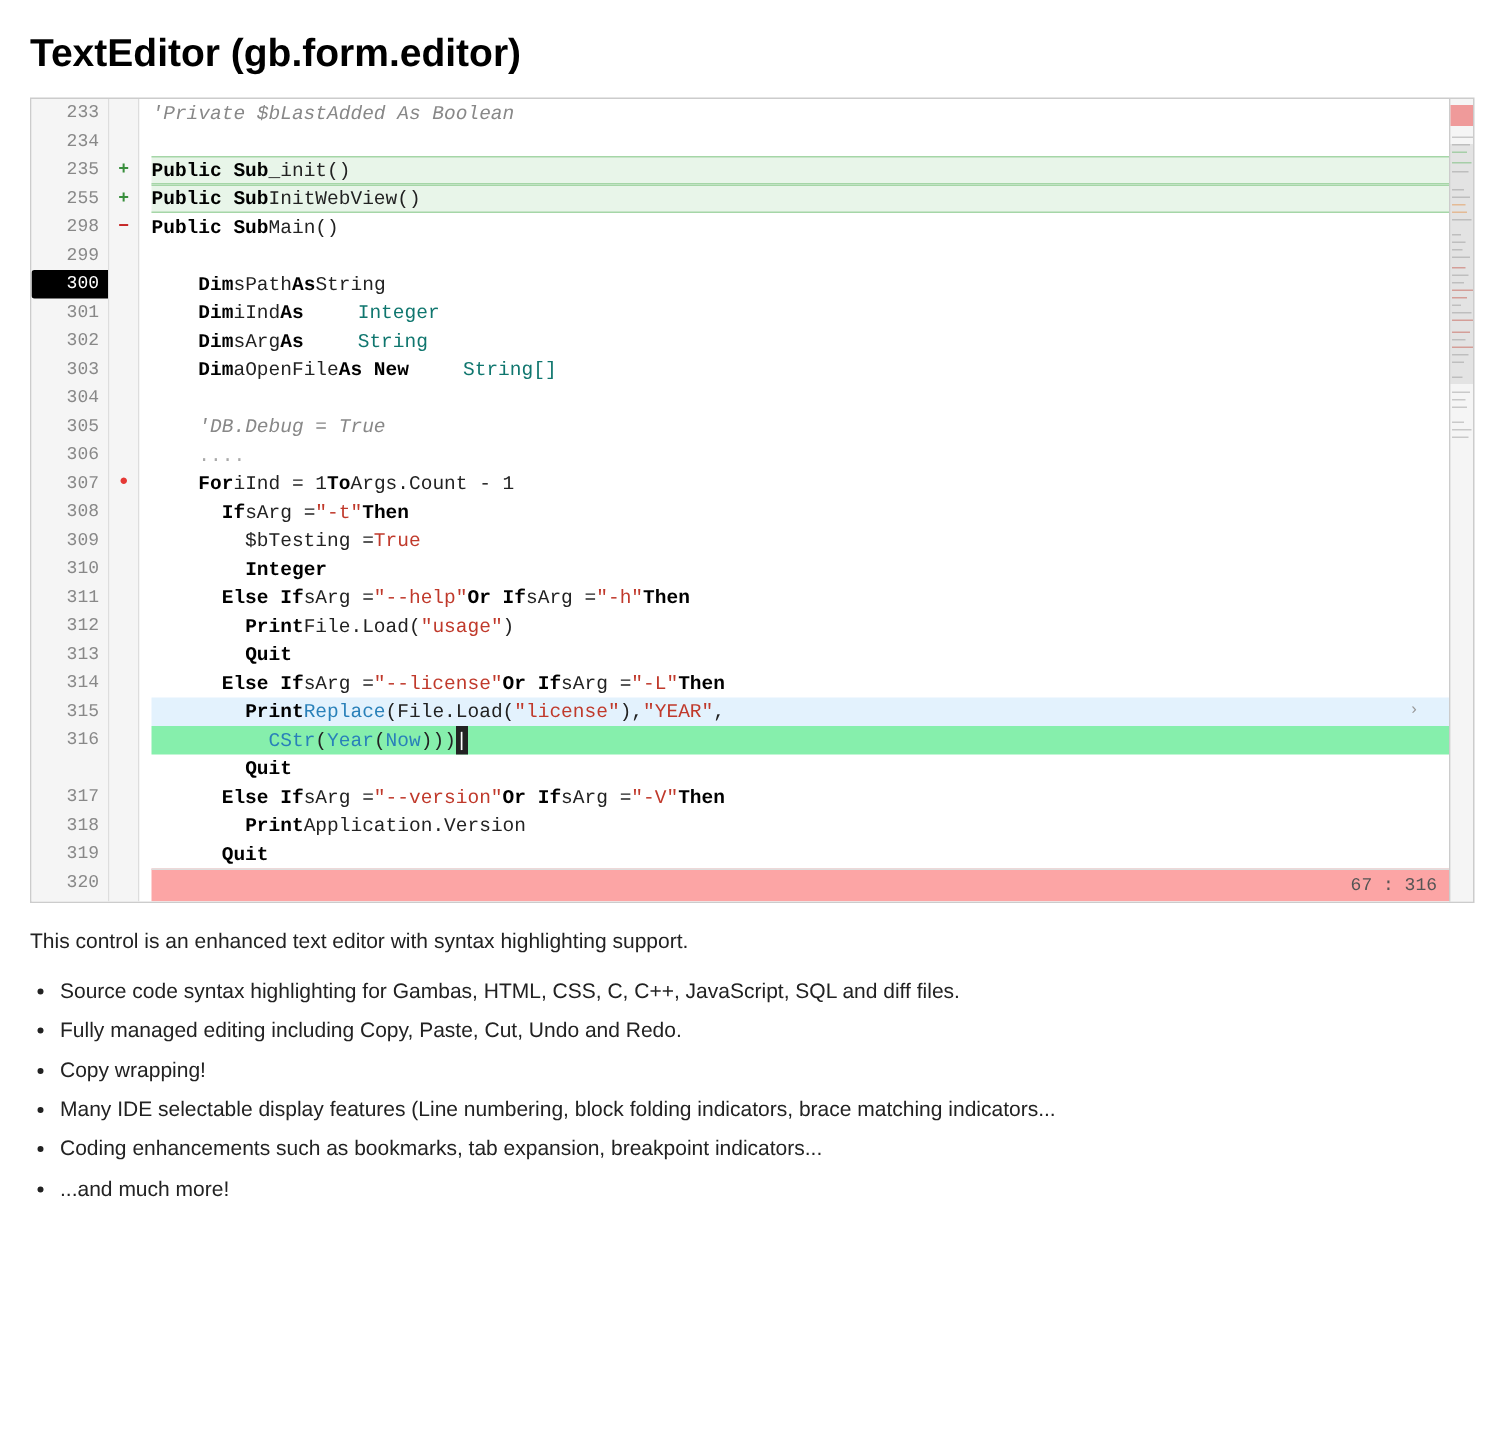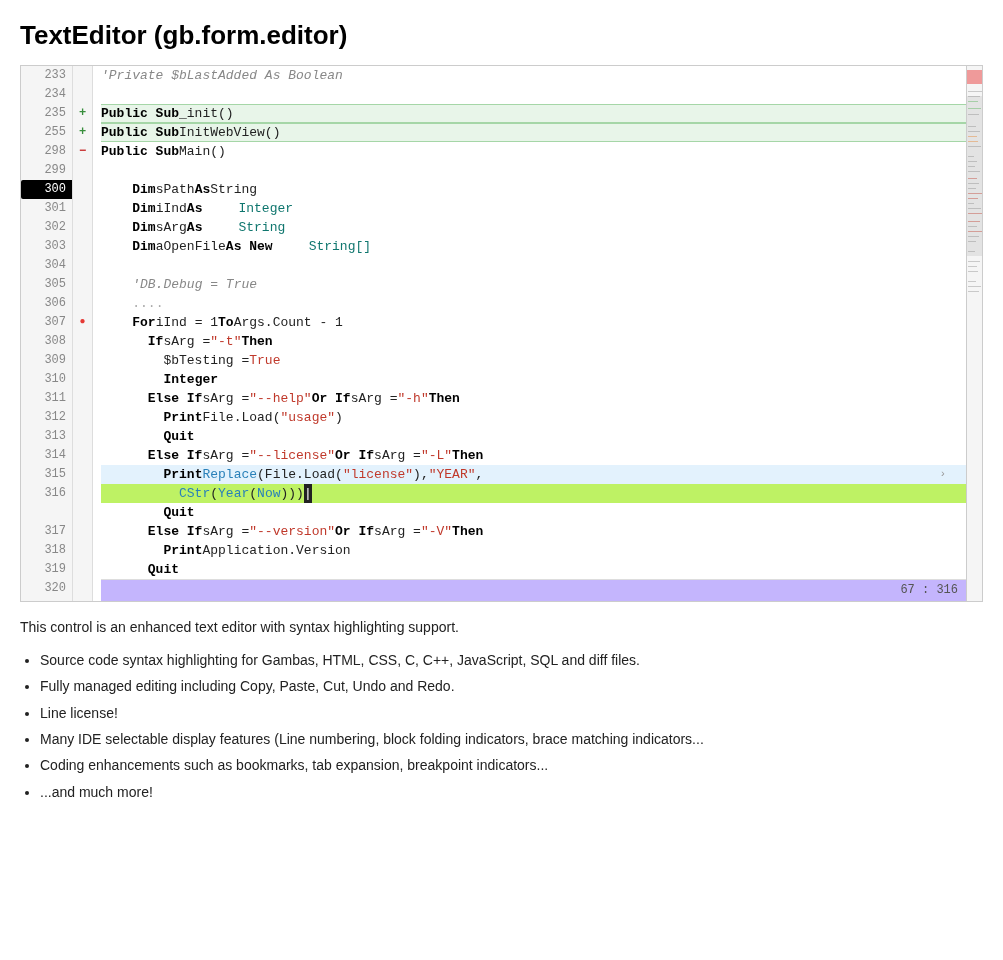--- a/index.html
+++ b/index.html
@@ -141,21 +141,21 @@
     .typ { color: #0f766e; margin-left: 36px; }
     .fn-name { color: #2980b9; }
     .bool-val { color: #c0392b; }
     .cursor-block { background: #27ae60; color: #fff; display: inline-block; }
 
     .status-bar {
       text-align: right;
       padding: 2px 8px;
       font-size: 12px;
       color: #555;
-      background: #c4b5fd;
+      background: #fca5a5;
       border-top: 1px solid #ddd;
     }
 
     .description {
       margin-top: 14px;
       line-height: 1.6;
     }
 
     .description p {
       margin-bottom: 10px;
@@ -271,21 +271,21 @@
     <div class="code-line">&nbsp;&nbsp;&nbsp;&nbsp;&nbsp;&nbsp;&nbsp;&nbsp;$bTesting = <span class="bool-val">True</span></div>
     <div class="code-line">&nbsp;&nbsp;&nbsp;&nbsp;&nbsp;&nbsp;&nbsp;&nbsp;<span class="kw">Integer</span></div>
     <div class="code-line">&nbsp;&nbsp;&nbsp;&nbsp;&nbsp;&nbsp;<span class="kw">Else If</span> sArg = <span class="str">"--help"</span> <span class="kw">Or If</span> sArg = <span class="str">"-h"</span> <span class="kw">Then</span></div>
     <div class="code-line">&nbsp;&nbsp;&nbsp;&nbsp;&nbsp;&nbsp;&nbsp;&nbsp;<span class="kw">Print</span> File.Load(<span class="str">"usage"</span>)</div>
     <div class="code-line">&nbsp;&nbsp;&nbsp;&nbsp;&nbsp;&nbsp;&nbsp;&nbsp;<span class="kw">Quit</span></div>
     <div class="code-line">&nbsp;&nbsp;&nbsp;&nbsp;&nbsp;&nbsp;<span class="kw">Else If</span> sArg = <span class="str">"--license"</span> <span class="kw">Or If</span> sArg = <span class="str">"-L"</span> <span class="kw">Then</span></div>
     <div class="code-line line316-wrap" style="background:#e3f2fd; position:relative;">
       &nbsp;&nbsp;&nbsp;&nbsp;&nbsp;&nbsp;&nbsp;&nbsp;<span class="kw">Print</span> <span class="fn-name">Replace</span><span class="cursor-block">​</span>(File.Load(<span class="str">"license"</span>), <span class="str">"YEAR"</span>,
       <span class="chevron-right">›</span>
     </div>
-    <div class="code-line" style="background:#bef264;">&nbsp;&nbsp;&nbsp;&nbsp;&nbsp;&nbsp;&nbsp;&nbsp;&nbsp;&nbsp;<span class="fn-name">CStr</span>(<span class="fn-name">Year</span>(<span class="fn-name">Now</span>)))<span style="background:#222;color:#fff">|</span></div>
+    <div class="code-line" style="background:#86efac;">&nbsp;&nbsp;&nbsp;&nbsp;&nbsp;&nbsp;&nbsp;&nbsp;&nbsp;&nbsp;<span class="fn-name">CStr</span>(<span class="fn-name">Year</span>(<span class="fn-name">Now</span>)))<span style="background:#222;color:#fff">|</span></div>
     <div class="code-line">&nbsp;&nbsp;&nbsp;&nbsp;&nbsp;&nbsp;&nbsp;&nbsp;<span class="kw">Quit</span></div>
     <div class="code-line">&nbsp;&nbsp;&nbsp;&nbsp;&nbsp;&nbsp;<span class="kw">Else If</span> sArg = <span class="str">"--version"</span> <span class="kw">Or If</span> sArg = <span class="str">"-V"</span> <span class="kw">Then</span></div>
     <div class="code-line">&nbsp;&nbsp;&nbsp;&nbsp;&nbsp;&nbsp;&nbsp;&nbsp;<span class="kw">Print</span> Application.Version</div>
     <div class="code-line">&nbsp;&nbsp;&nbsp;&nbsp;&nbsp;&nbsp;<span class="kw">Quit</span></div>
 
     <div class="status-bar">67 : 316</div>
   </div>
 
   <div class="scrollbar-mini">
     <div class="mini-map">
@@ -330,18 +330,18 @@
       </svg>
     </div>
   </div>
 </div>
 
 <div class="description">
   <p>This control is an enhanced text editor with syntax highlighting support.</p>
   <ul>
     <li>Source code syntax highlighting for Gambas, HTML, CSS, C, C++, JavaScript, SQL and diff files.</li>
     <li>Fully managed editing including Copy, Paste, Cut, Undo and Redo.</li>
-    <li>Line license!</li>
+    <li>Copy wrapping!</li>
     <li>Many IDE selectable display features (Line numbering, block folding indicators, brace matching indicators...</li>
     <li>Coding enhancements such as bookmarks, tab expansion, breakpoint indicators...</li>
     <li>...and much more!</li>
   </ul>
 </div>
 
 </body></html>

